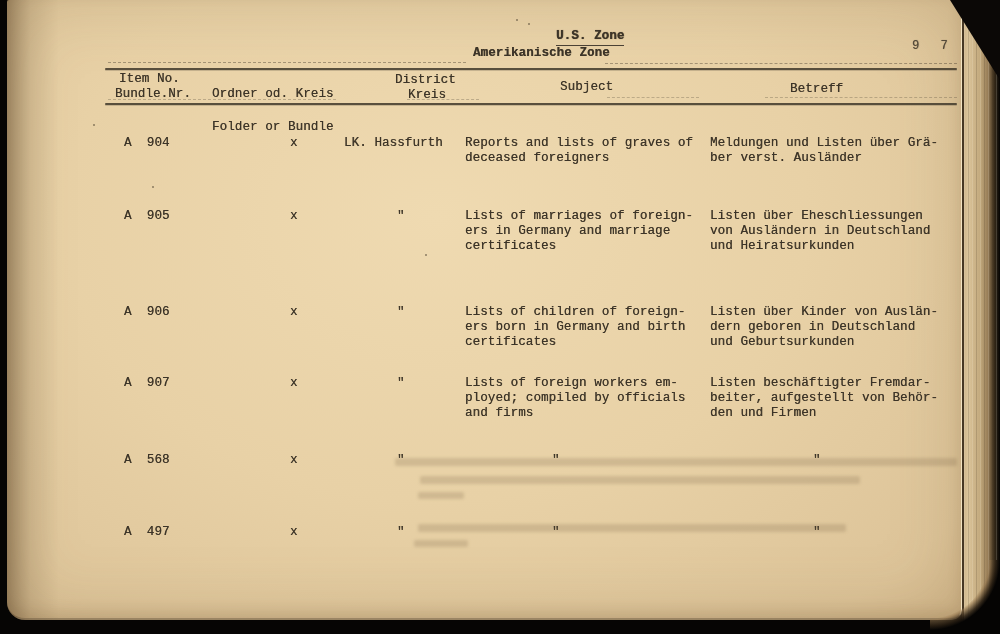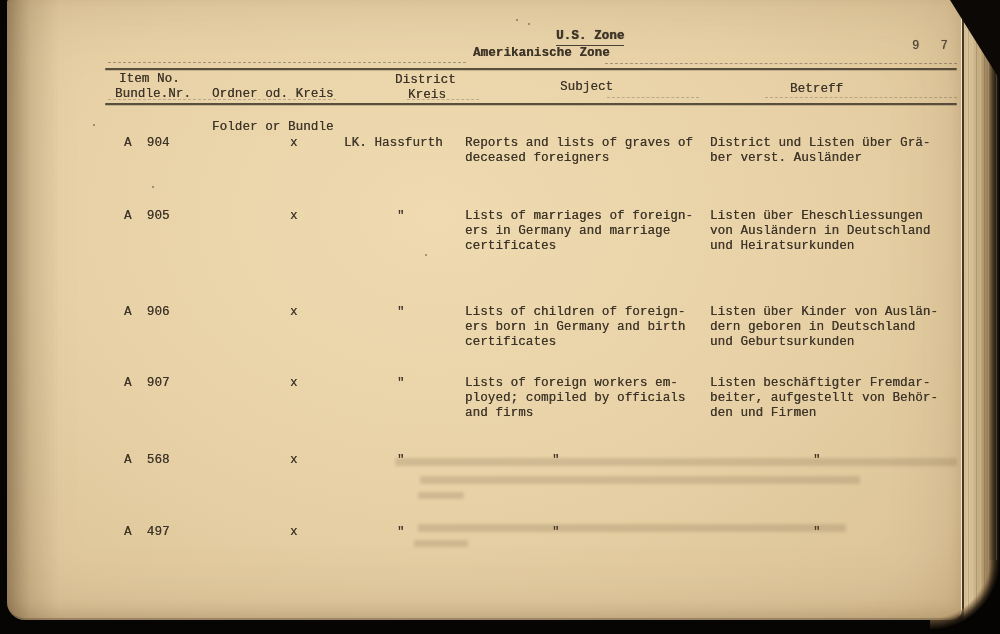--- a/index.html
+++ b/index.html
@@ -98,21 +98,21 @@
     <span class="t" style="left:401px; top:88px;">Kreis</span>
     <span class="t" style="left:553px; top:80px;">Subject</span>
     <span class="t" style="left:783px; top:82px;">Betreff</span>
 
     <div class="row" style="top:124px;">
       <span class="t c-item">A  904</span>
       <span class="t c-folder">x</span>
       <span class="t c-district">LK. Hassfurth</span>
       <span class="t c-subject">Reports and lists of graves of
 deceased foreigners</span>
-      <span class="t c-betreff">District und Listen über Grä-
+      <span class="t c-betreff">Meldungen und Listen über Grä-
 ber verst. Ausländer</span>
     </div>
 
     <div class="row" style="top:197px;">
       <span class="t c-item">A  905</span>
       <span class="t c-folder">x</span>
       <span class="t c-district-d">"</span>
       <span class="t c-subject">Lists of marriages of foreign-
 ers in Germany and marriage
 certificates</span>

